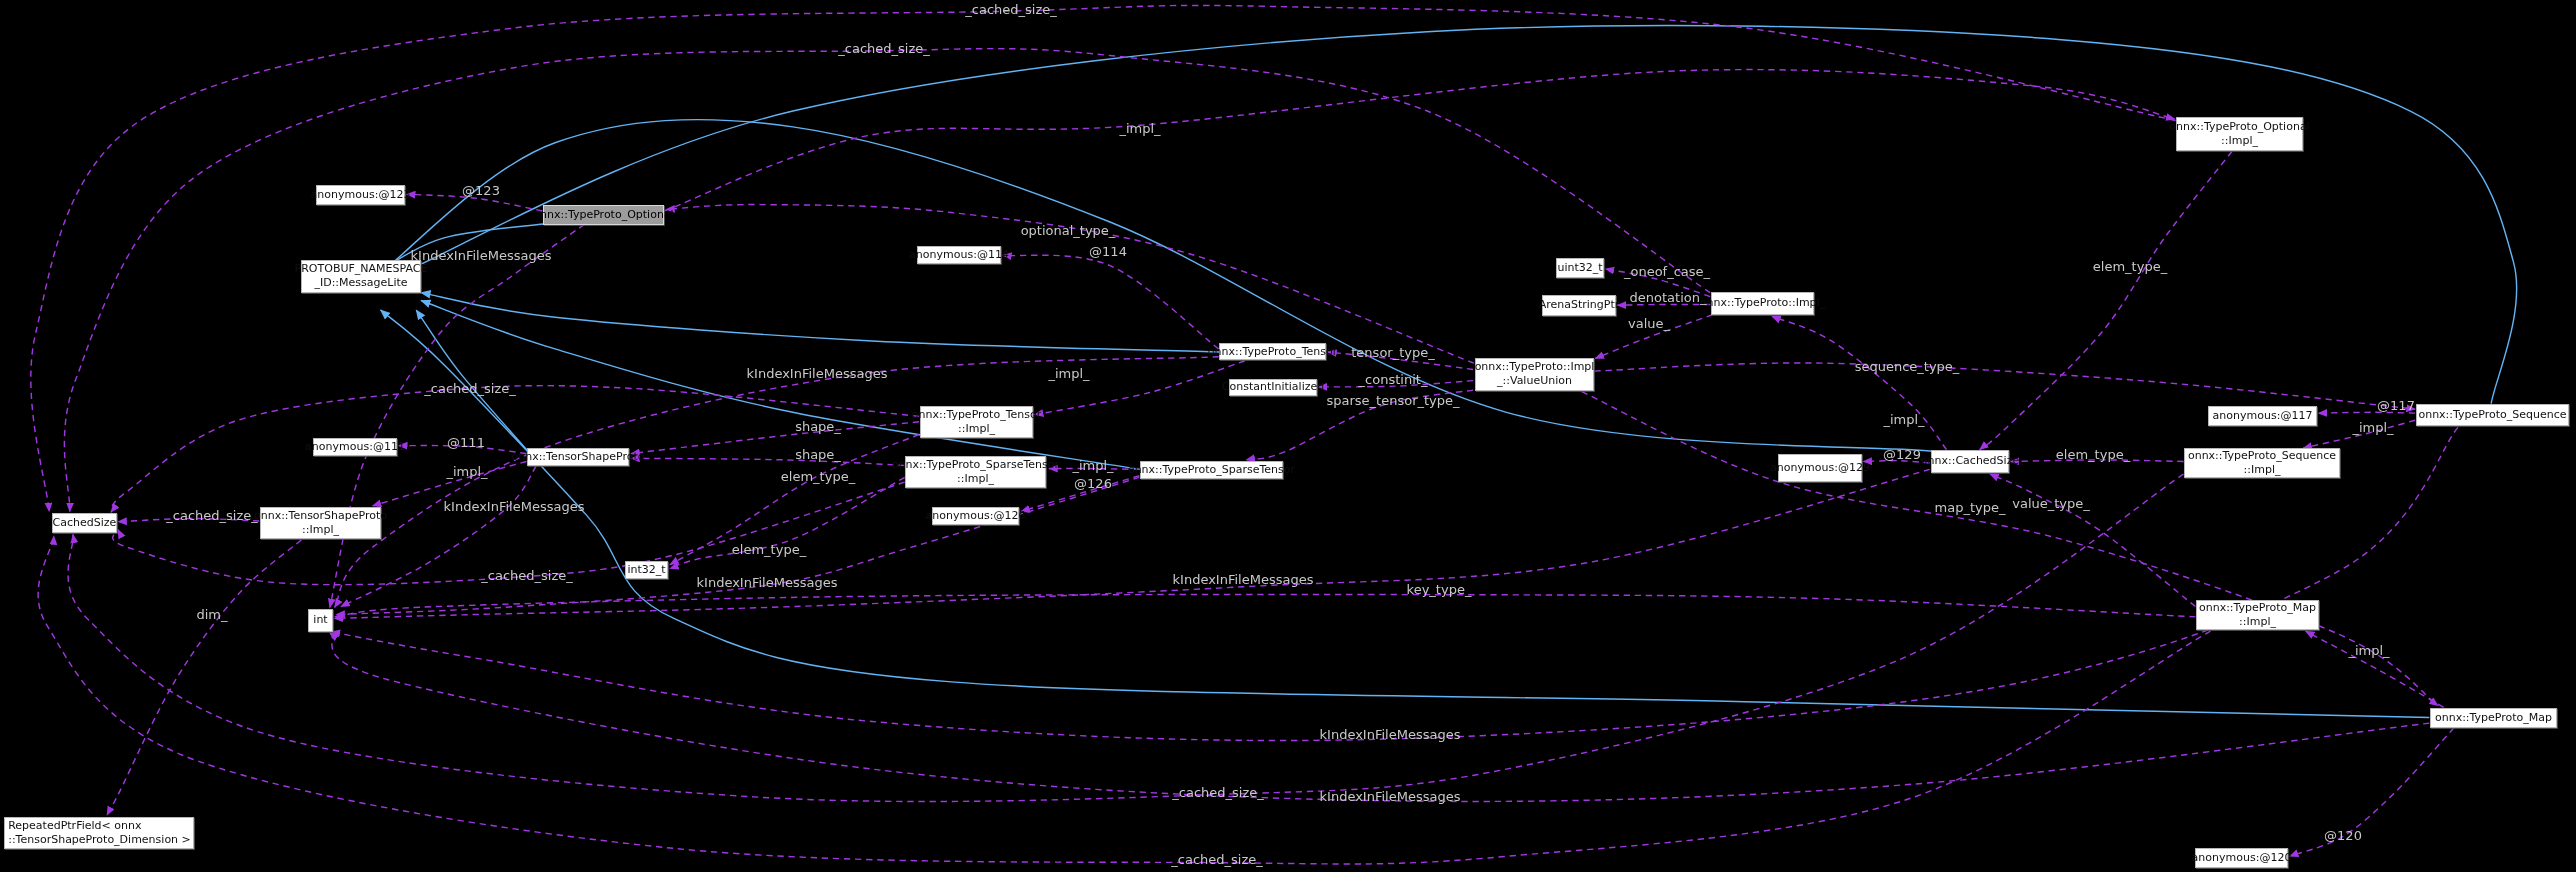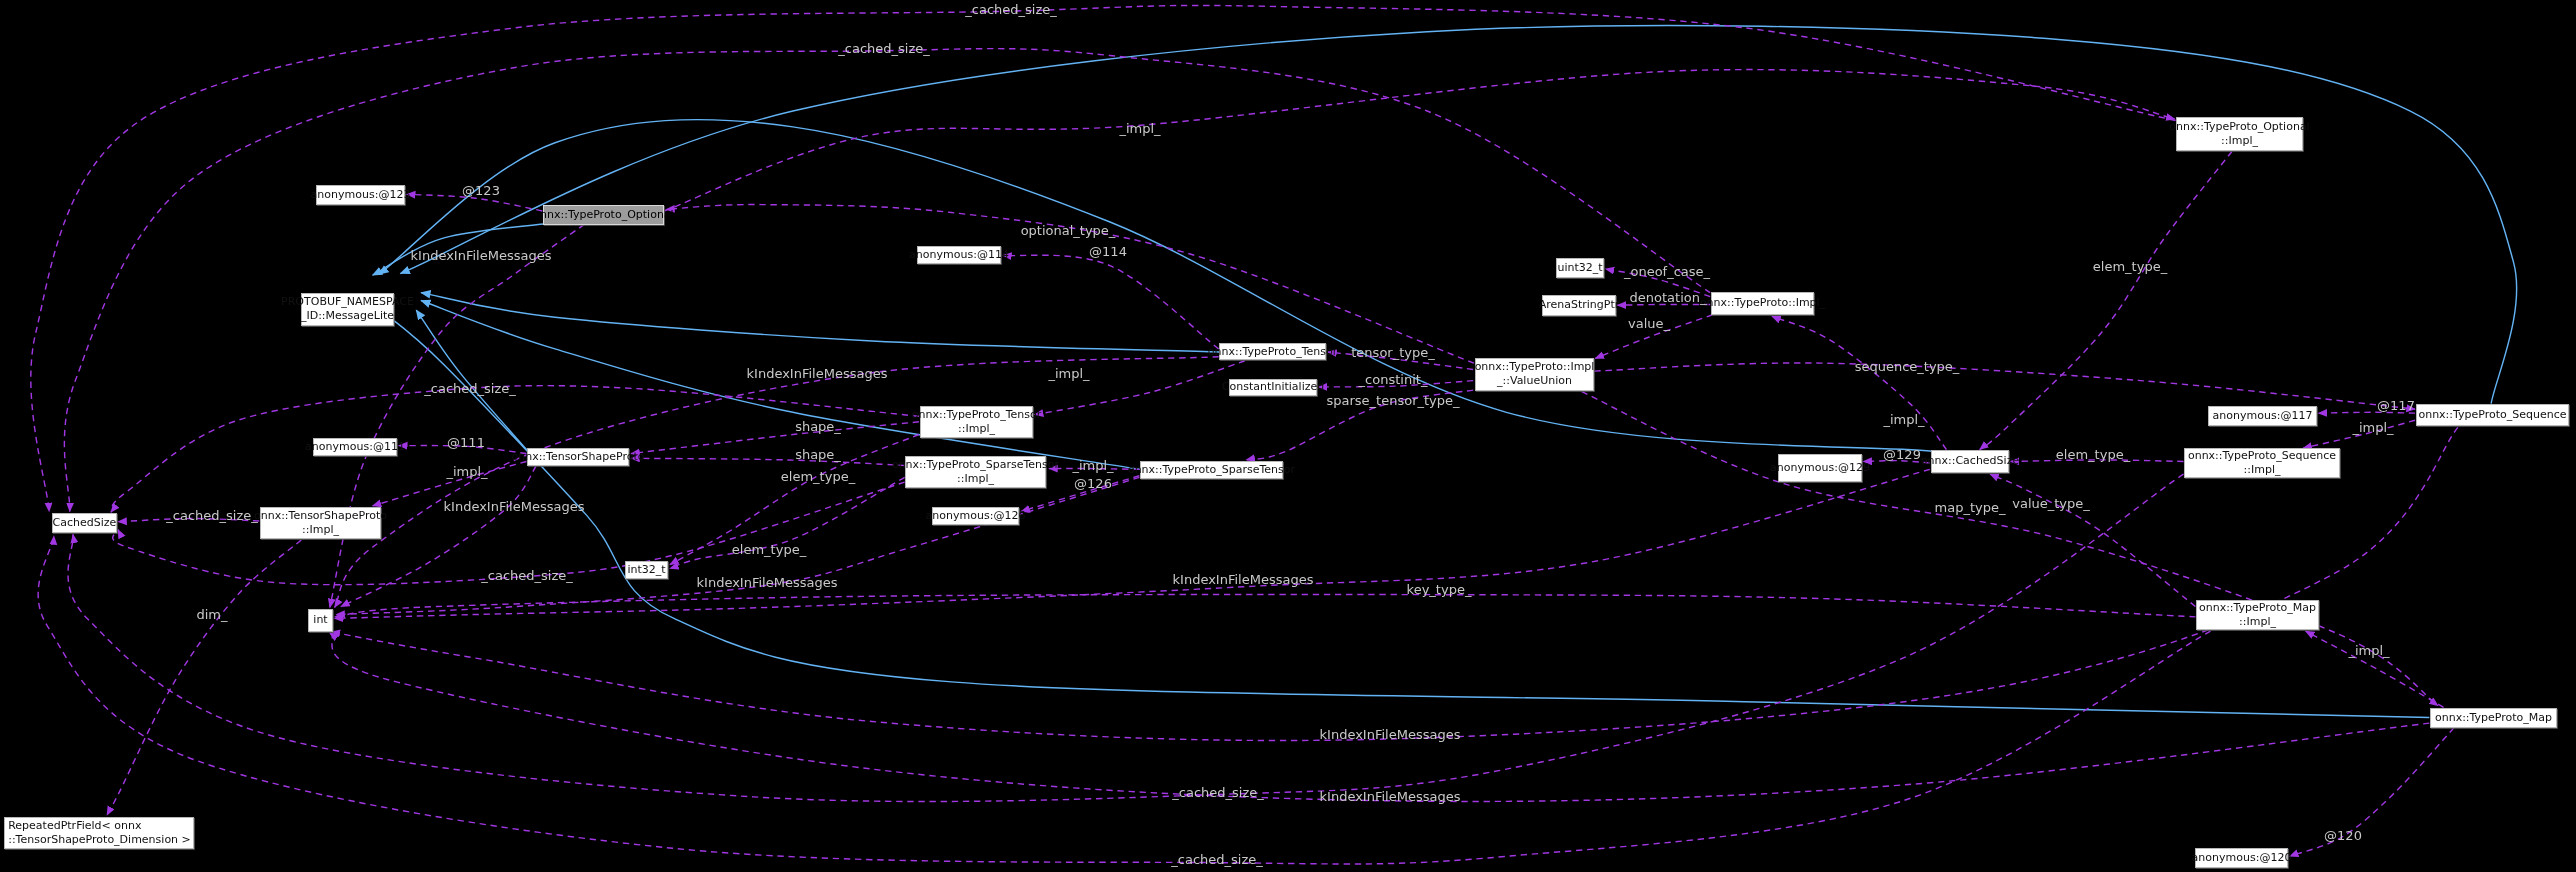--- a/index.html
+++ b/index.html
@@ -80,21 +80,21 @@
         <path d="M3064,912 C2953.3,925.0 2618.5,973.7 2400,990 C2181.5,1006.3 1969.7,1013.3 1753,1010 C1536.3,1006.7 1308.8,995.0 1100,970 C891.2,945.0 614.0,888.7 500,860 C386.0,831.3 430.0,808.3 416,798" fill="none" stroke="#a137e2" stroke-width="1.8" stroke-dasharray="8,6" marker-end="url(#arrow-u)"></path>
         <path d="M2157,369 C2097.5,330.8 1926.2,189.8 1800,140 C1673.8,90.2 1514.2,82.7 1400,70 C1285.8,57.3 1240.0,61.5 1115,64 C990.0,66.5 794.2,59.0 650,85 C505.8,111.0 342.5,154.2 250,220 C157.5,285.8 122.0,409.2 95,480 C68.0,550.8 89.2,617.5 88,645" fill="none" stroke="#a137e2" stroke-width="1.8" stroke-dasharray="8,6" marker-end="url(#arrow-u)"></path>
         <path d="M2744,152 C2653.3,132.5 2390.7,59.0 2200,35 C2009.3,11.0 1754.2,11.5 1600,8 C1445.8,4.5 1433.3,9.5 1275,14 C1116.7,18.5 832.5,12.3 650,35 C467.5,57.7 280.8,85.8 180,150 C79.2,214.2 64.7,337.5 45,420 C25.3,502.5 59.2,607.5 62,645" fill="none" stroke="#a137e2" stroke-width="1.8" stroke-dasharray="8,6" marker-end="url(#arrow-u)"></path>
         <path d="M2754,598 C2695.0,636.7 2542.3,768.0 2400,830 C2257.7,892.0 2044.0,941.3 1900,970 C1756.0,998.7 1694.3,996.2 1536,1002 C1377.7,1007.8 1147.7,1017.0 950,1005 C752.3,993.0 490.0,967.5 350,930 C210.0,892.5 153.0,822.7 110,780 C67.0,737.3 95.0,691.7 92,674" fill="none" stroke="#a137e2" stroke-width="1.8" stroke-dasharray="8,6" marker-end="url(#arrow-u)"></path>
         <path d="M2788,796 C2723.3,831.7 2548.0,962.7 2400,1010 C2252.0,1057.3 2044.2,1067.0 1900,1080 C1755.8,1093.0 1710.0,1089.7 1535,1088 C1360.0,1086.3 1064.2,1091.3 850,1070 C635.8,1048.7 381.7,1006.7 250,960 C118.3,913.3 90.3,837.3 60,790 C29.7,742.7 66.7,695.0 68,676" fill="none" stroke="#a137e2" stroke-width="1.8" stroke-dasharray="8,6" marker-end="url(#arrow-u)"></path>
       </g>
   </svg>
   <div id="node-layer">
       <div class="node" style="left: 316px; top: 185px; width: 89px; height: 20px;">anonymous:@123</div>
       <div class="node highlight" style="left: 543px; top: 205px; width: 121px; height: 20px;">onnx::TypeProto_Optional</div>
-      <div class="node" style="left: 301px; top: 293px; width: 93px; height: 32.5px;">PROTOBUF_NAMESPACE
+      <div class="node" style="left: 301px; top: 260px; width: 120px; height: 32.5px;">PROTOBUF_NAMESPACE
 _ID::MessageLite</div>
       <div class="node" style="left: 917px; top: 246px; width: 84px; height: 18px;">anonymous:@114</div>
       <div class="node" style="left: 1556px; top: 258px; width: 48px; height: 20px;">uint32_t</div>
       <div class="node" style="left: 1542px; top: 295px; width: 74px; height: 20.6px;">ArenaStringPtr</div>
       <div class="node" style="left: 1711px; top: 292px; width: 103px; height: 23px;">onnx::TypeProto::Impl_</div>
       <div class="node" style="left: 2176px; top: 117px; width: 127px; height: 34px;">onnx::TypeProto_Optional
 ::Impl_</div>
       <div class="node" style="left: 1219px; top: 343px; width: 107px; height: 17.4px;">onnx::TypeProto_Tensor</div>
       <div class="node" style="left: 1229px; top: 379px; width: 88px; height: 16.7px;">ConstantInitialized</div>
       <div class="node" style="left: 1475px; top: 358px; width: 119px; height: 32.5px;">onnx::TypeProto::Impl

